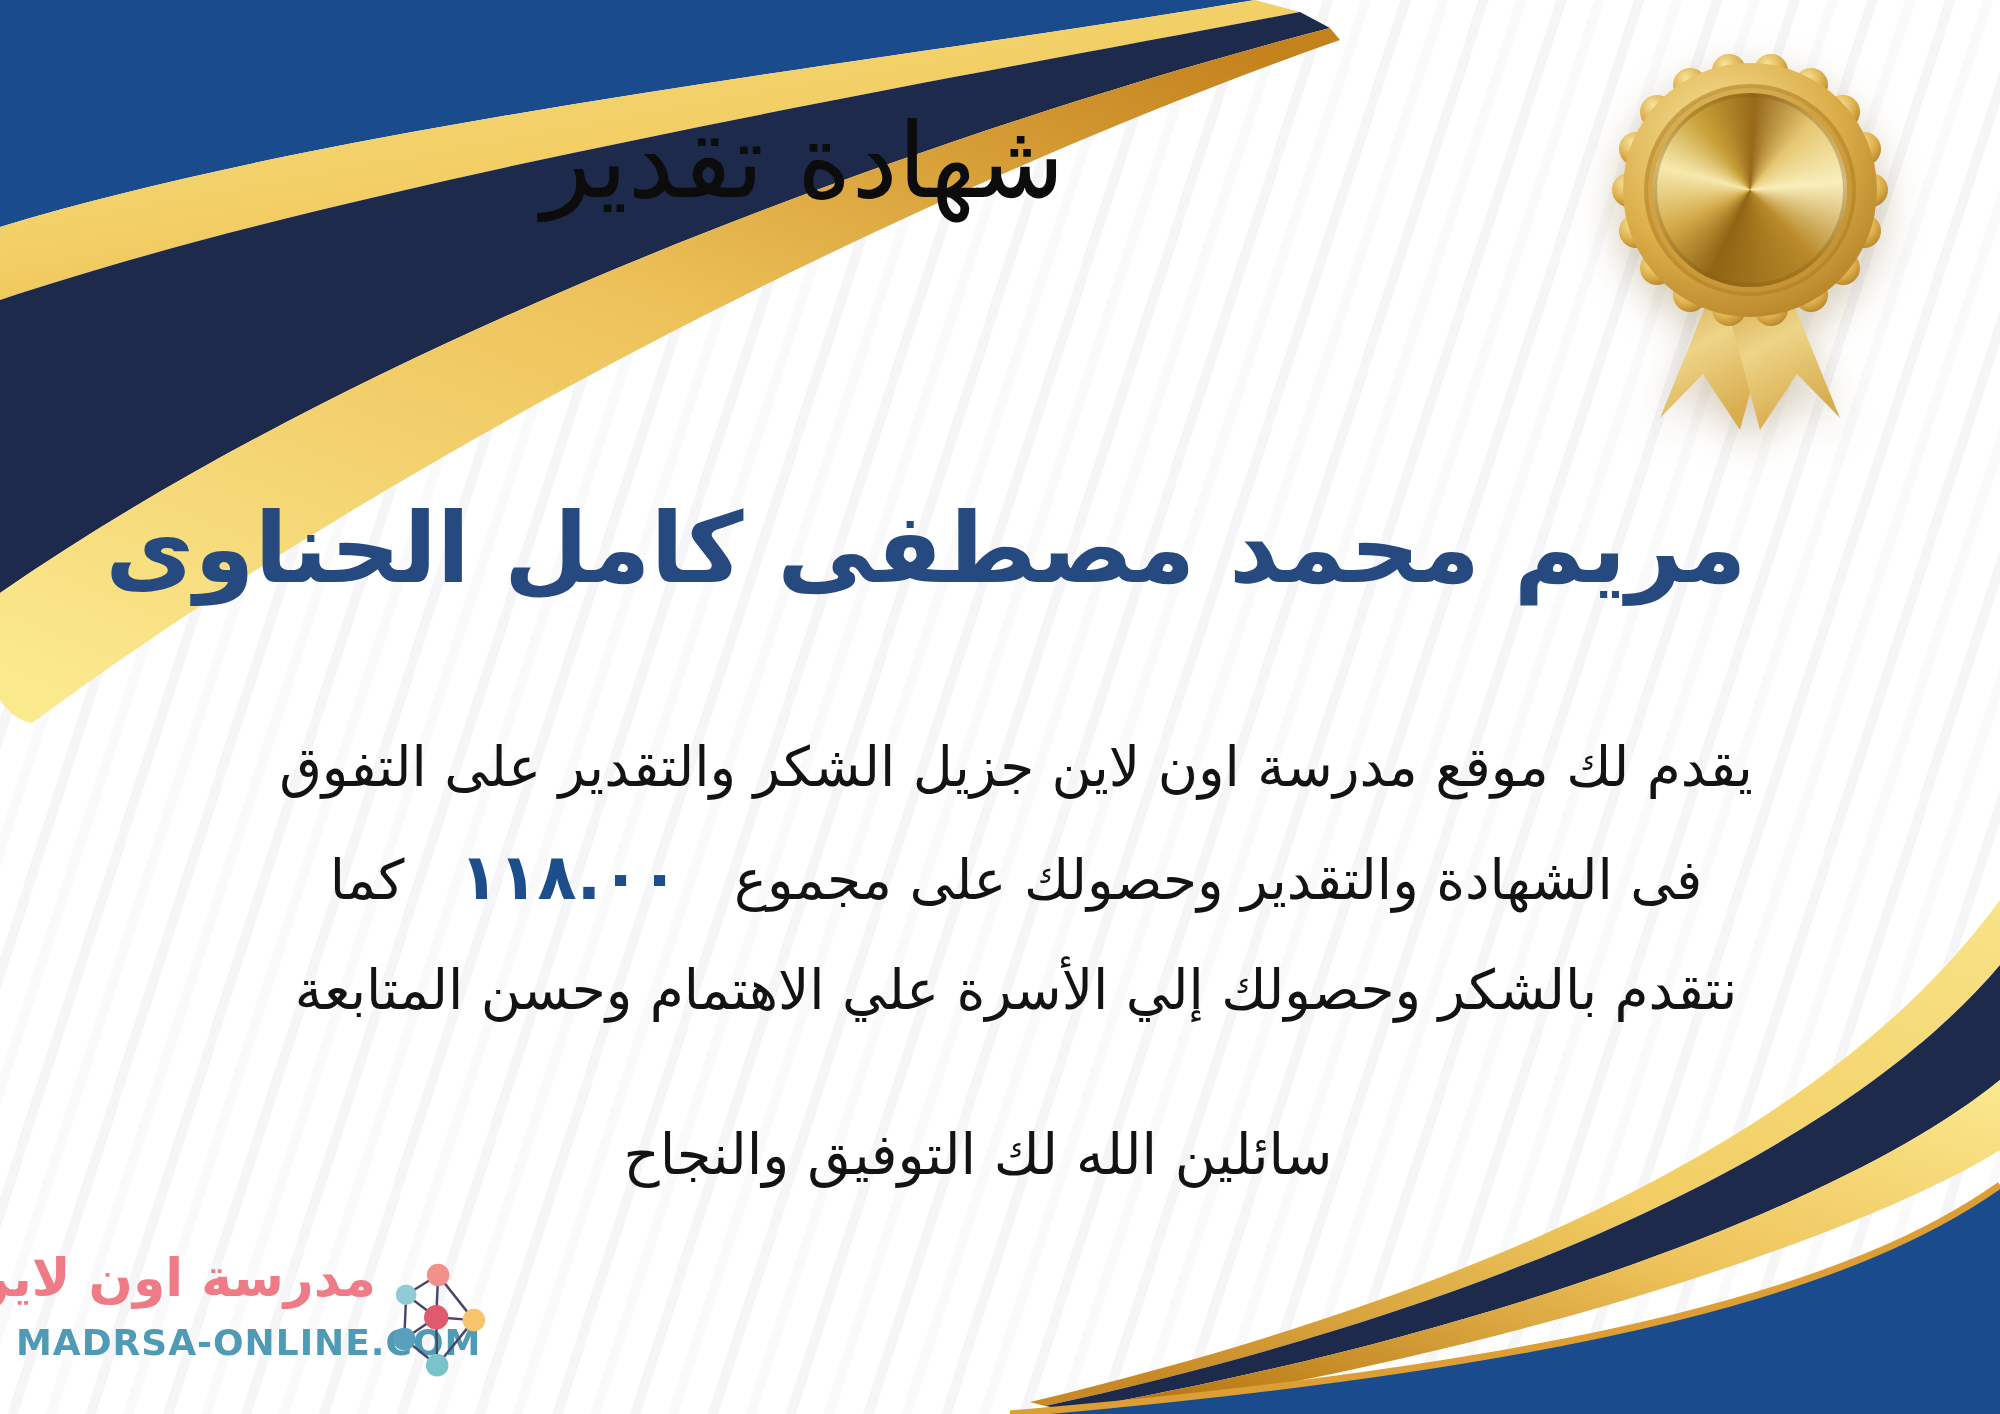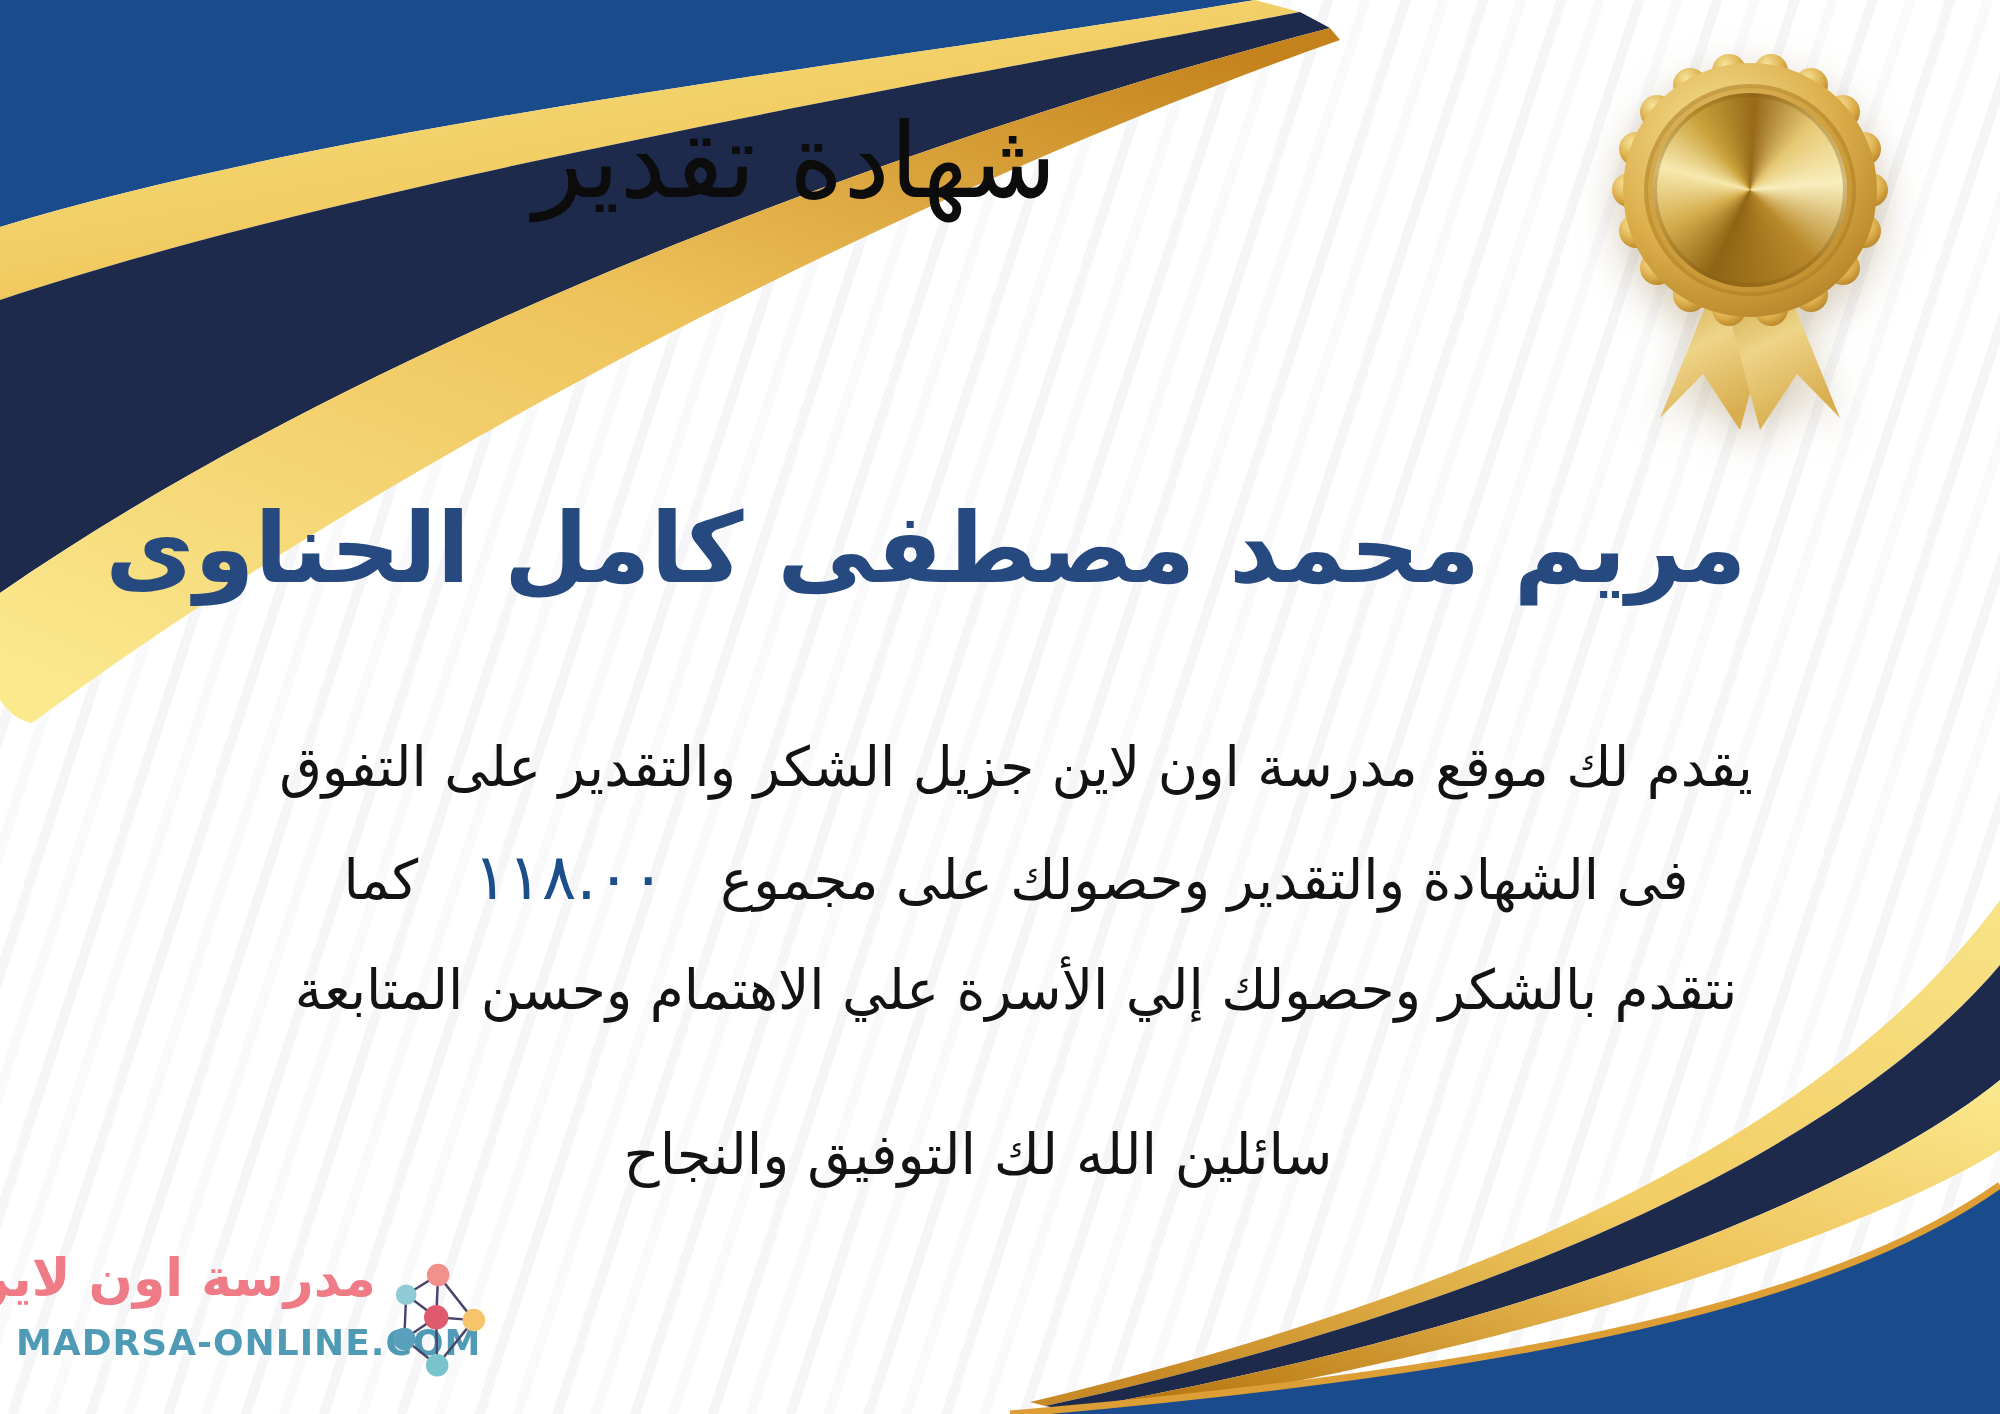--- a/index.html
+++ b/index.html
@@ -26,25 +26,25 @@
   .medal-disc{
     left:1653px;top:93px;width:194px;height:194px;border-radius:50%;
     background:#d9b04f;
     background:conic-gradient(from 205deg at 50% 50%,
       #8f6414, #d4ab4a 40deg, #f7e9ae 80deg, #caa23a 118deg, #97691a 158deg,
       #e6c873 198deg, #f9eebc 240deg, #b98a2a 292deg, #8f6414 360deg);
     box-shadow:inset 0 0 0 4px rgba(135,95,20,0.35), 0 0 0 6px rgba(196,146,49,0.55);
   }
 
   
-  .title{left:0;top:100px;width:1590px;text-align:center;font-size:104px;color:#0c0c0c;direction:rtl;white-space:nowrap;}
+  .title{left:0;top:100px;width:1590px;text-align:center;font-size:104px;color:#0c0c0c;direction:rtl;white-space:nowrap;padding-left:8px;}
   .name{left:0;top:492px;width:1852px;text-align:center;font-size:97px;font-weight:bold;color:#264a80;direction:rtl;white-space:nowrap;}
   .body-text{left:16px;top:712px;width:2000px;text-align:center;font-size:55px;color:#131313;direction:rtl;line-height:110px;}
   .body-text .line{white-space:nowrap;}
-  .score{color:#1d4e8c;font-weight:normal;font-size:64px;margin:0 55px;}
+  .score{color:#1d4e8c;font-weight:bold;font-size:64px;margin:0 55px;}
   .closing{left:0;top:1122px;width:1956px;text-align:center;font-size:56px;color:#131313;direction:rtl;white-space:nowrap;}
 
   
   .logo{left:16px;top:1252px;width:474px;height:150px;}
   .logo-ar{position:absolute;left:10px;top:-4px;width:350px;text-align:center;
            font-size:52px;font-weight:bold;color:#ee7b85;direction:rtl;white-space:nowrap;}
   .logo-en{position:absolute;left:0px;top:70px;width:372px;text-align:center;
            font-size:36px;font-weight:bold;color:#4f9bb5;letter-spacing:1px;white-space:nowrap;}
   .logo-icon{position:absolute;right:3px;top:8px;}
 </style>

